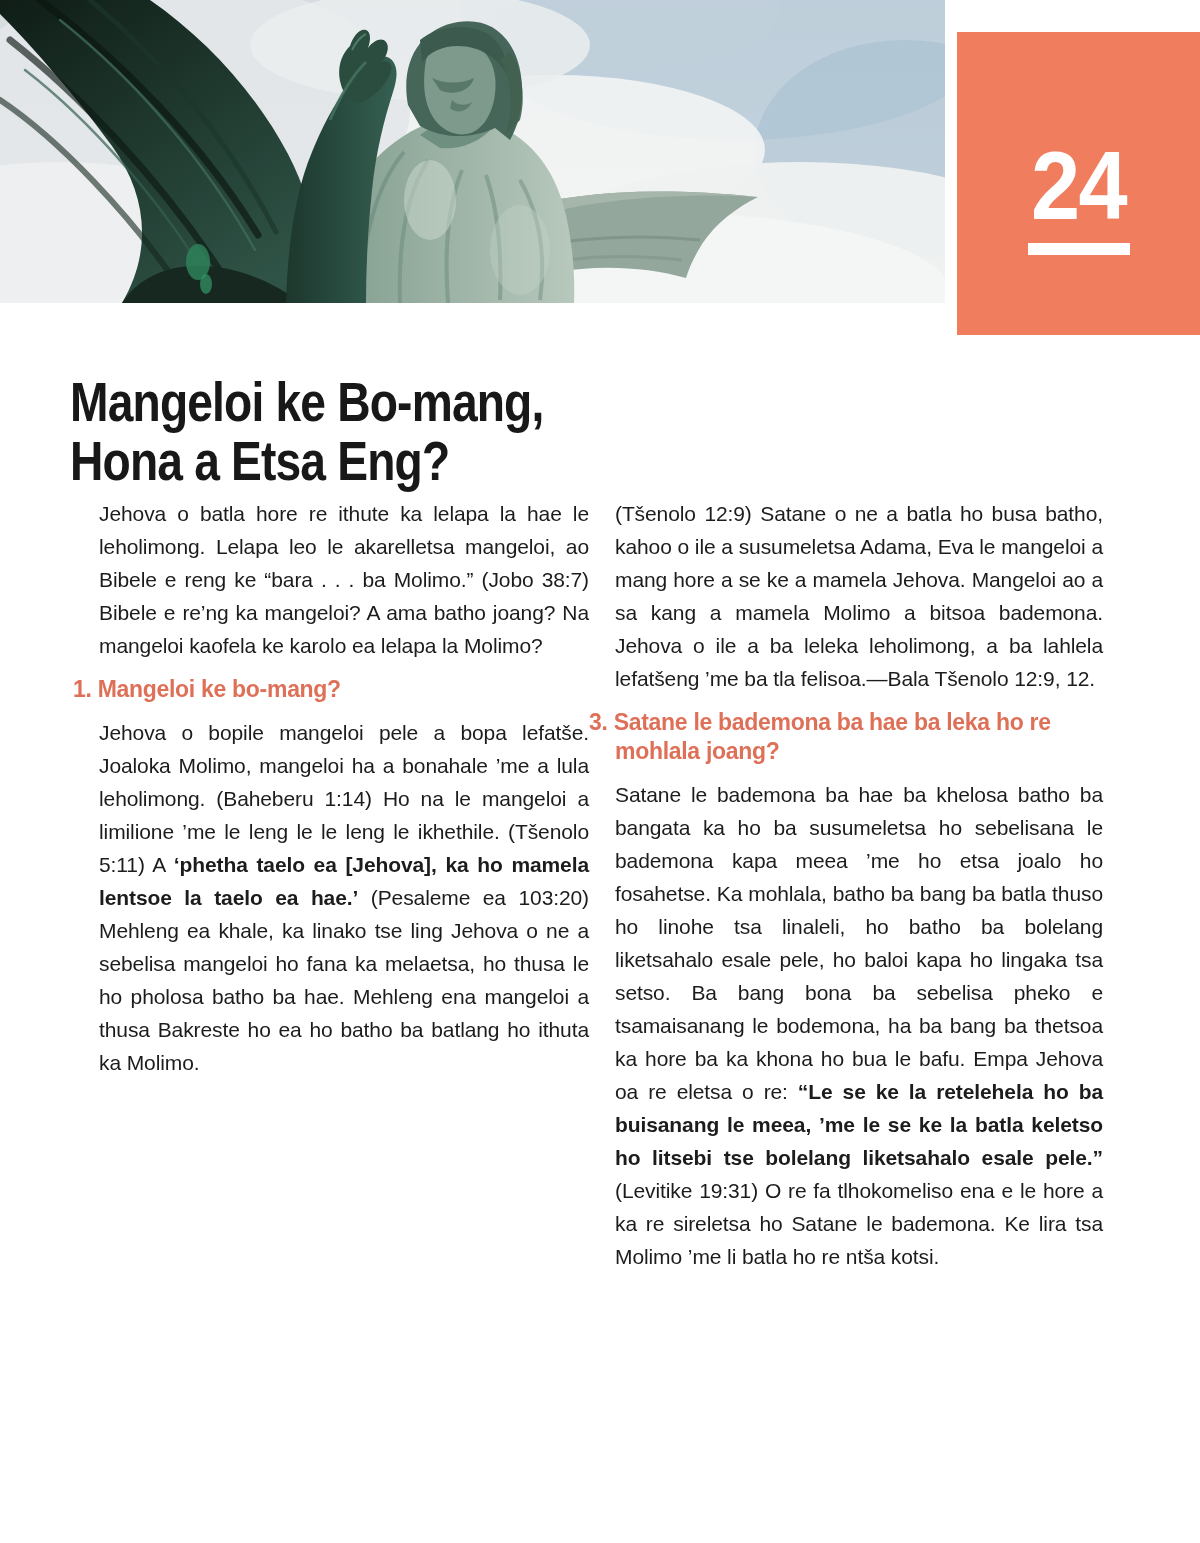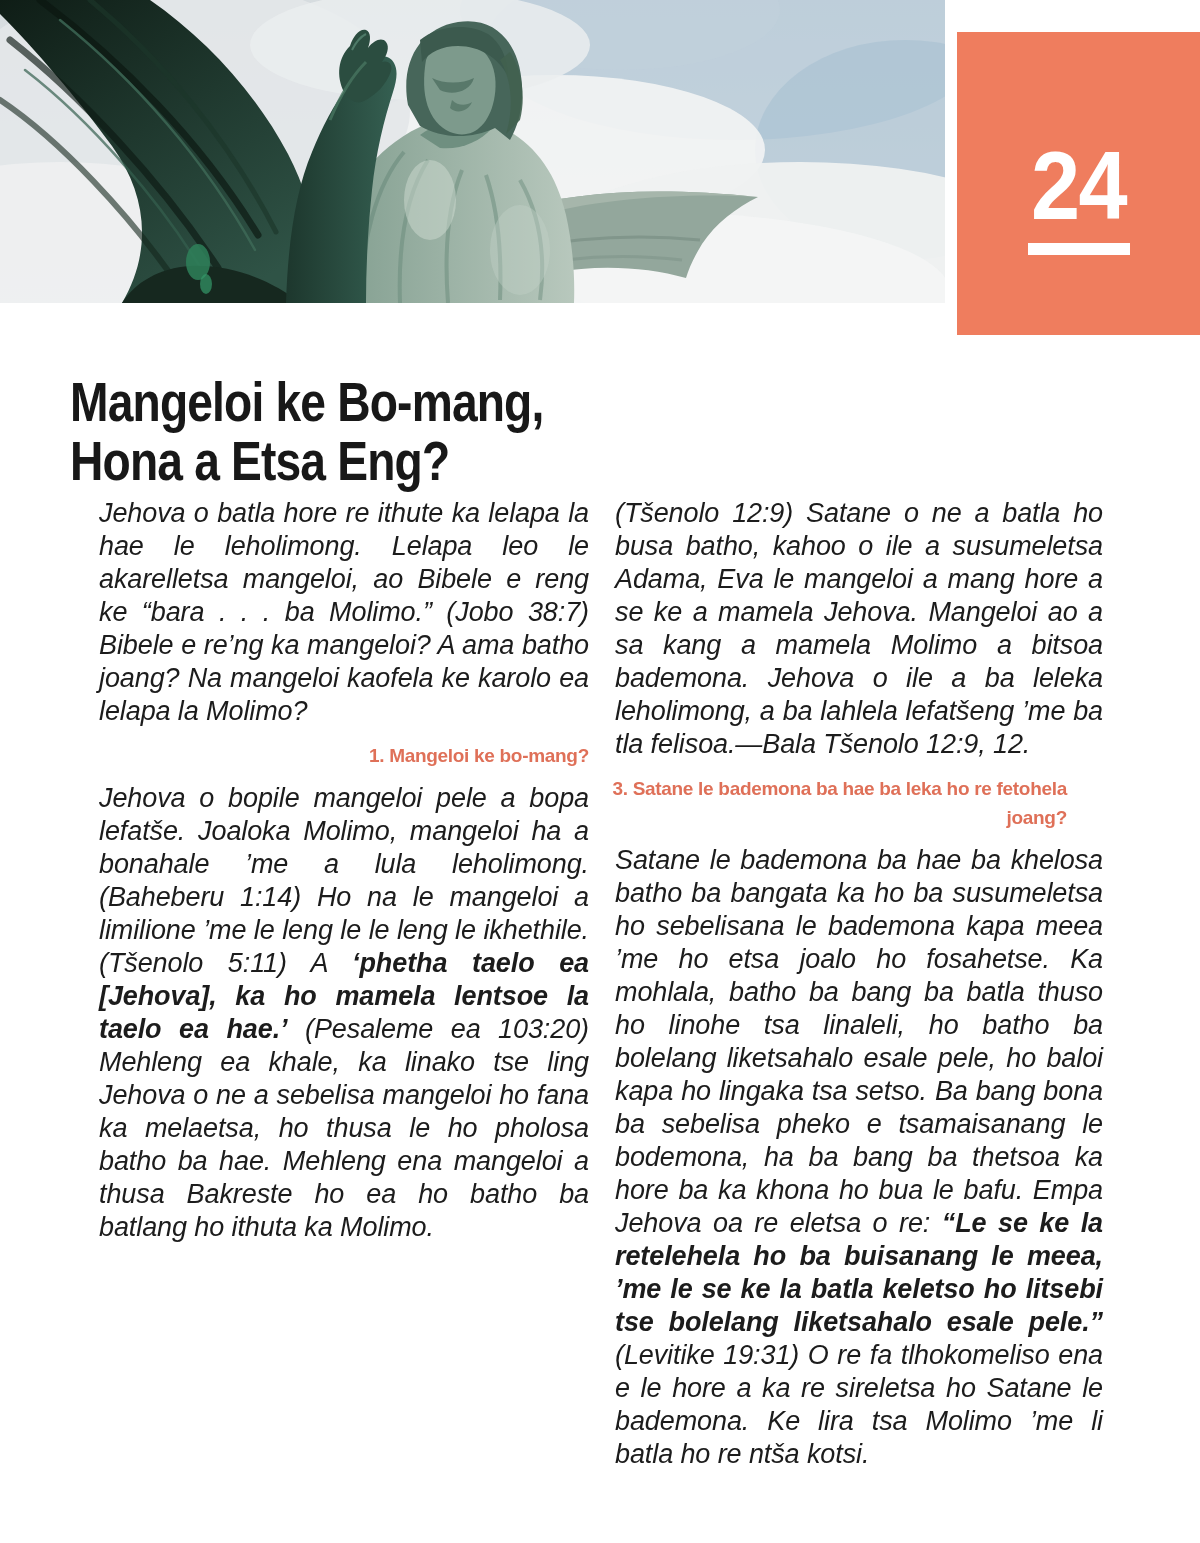--- a/index.html
+++ b/index.html
@@ -52,34 +52,32 @@
   }
   .title span { display: block; }
 
   
   .col { position: absolute; top: 497px; }
   .col-left  { left: 73px;  width: 516px; }
   .col-right { left: 589px; width: 514px; }
 
   .body-par {
     margin: 0 0 13px 26px;
-    font-size: 27px; line-height: 33px;
+    font-size: 21px; line-height: 33px;
     letter-spacing: -0.1px;
     text-align: justify;
-    font-style: italic;
   }
   .body-par b { font-weight: bold; }
 
   .sec-head {
     margin: 9px 0 12px 0;
     padding-left: 26px; text-indent: -26px;
-    font-size: 19px; font-weight: bold;
+    font-size: 23px; font-weight: bold;
     line-height: 29px; letter-spacing: -0.3px;
     color: var(--accent-heading);
-    text-align: right;
   }
   .sec-head .num { display: inline; }
   .head-narrow { max-width: 452px; }
 
   :root { --accent-heading: #df7058; }
 </style>
 </head>
 <body>
 
 <div class="page">
@@ -184,17 +182,17 @@
     <p class="body-par"><span>Jehova o batla hore re ithute ka lelapa la hae le leholimong. Lelapa leo le akarelletsa mangeloi, ao Bibele e reng ke “bara . . . ba Molimo.” (Jobo 38:7) Bibele e re’ng ka mangeloi? A ama batho joang? Na mangeloi kaofela ke karolo ea lelapa la Molimo?</span></p>
 
     <h3 class="sec-head"><span class="num">1.</span> <span>Mangeloi ke bo-mang?</span></h3>
     <p class="body-par"><span>Jehova o bopile mangeloi pele a bopa lefatše. Joaloka Molimo, mangeloi ha a bonahale ’me a lula leholimong. (Baheberu 1:14) Ho na le mangeloi a limilione ’me le leng le le leng le ikhethile. (Tšenolo 5:11) A </span><b>‘phetha taelo ea [Jehova], ka ho mamela lentsoe la taelo ea hae.’</b><span> (Pesaleme ea 103:20) Mehleng ea khale, ka linako tse ling Jehova o ne a sebelisa mangeloi ho fana ka melaetsa, ho thusa le ho pholosa batho ba hae. Mehleng ena mangeloi a thusa Bakreste ho ea ho batho ba batlang ho ithuta ka Molimo.</span></p>
 
   </div>
 
   <div class="col col-right">
     <p class="body-par"><span>(Tšenolo 12:9) Satane o ne a batla ho busa batho, kahoo o ile a susumeletsa Adama, Eva le mangeloi a mang hore a se ke a mamela Jehova. Mangeloi ao a sa kang a mamela Molimo a bitsoa bademona. Jehova o ile a ba leleka leholimong, a ba lahlela lefatšeng ’me ba tla felisoa.—Bala Tšenolo 12:9, 12.</span></p>
 
-    <h3 class="sec-head head-narrow"><span class="num">3.</span> <span>Satane le bademona ba hae ba leka ho re fetohela joang?</span></h3>
+    <h3 class="sec-head head-narrow"><span class="num">3.</span> <span>Satane le bademona ba hae ba leka ho re mohlala joang?</span></h3>
     <p class="body-par"><span>Satane le bademona ba hae ba khelosa batho ba bangata ka ho ba susumeletsa ho sebelisana le bademona kapa meea ’me ho etsa joalo ho fosahetse. Ka mohlala, batho ba bang ba batla thuso ho linohe tsa linaleli, ho batho ba bolelang liketsahalo esale pele, ho baloi kapa ho lingaka tsa setso. Ba bang bona ba sebelisa pheko e tsamaisanang le bodemona, ha ba bang ba thetsoa ka hore ba ka khona ho bua le bafu. Empa Jehova oa re eletsa o re: </span><b>“Le se ke la retelehela ho ba buisanang le meea, ’me le se ke la batla keletso ho litsebi tse bolelang liketsahalo esale pele.”</b><span> (Levitike 19:31) O re fa tlhokomeliso ena e le hore a ka re sireletsa ho Satane le bademona. Ke lira tsa Molimo ’me li batla ho re ntša kotsi.</span></p>
   </div>
 
 </div>
 
 </body></html>

